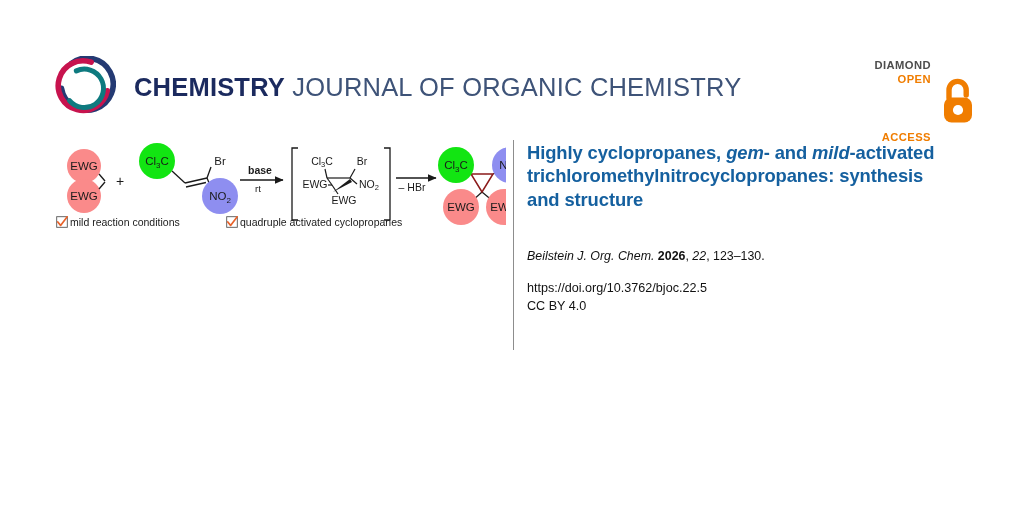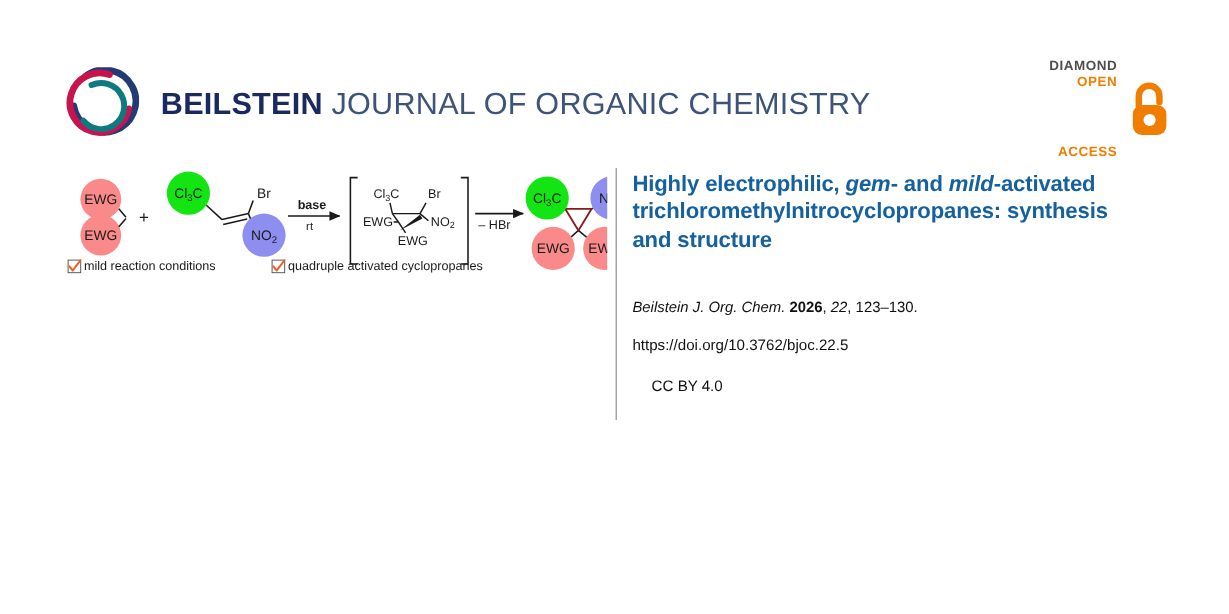--- a/index.html
+++ b/index.html
@@ -48,21 +48,21 @@
     color: #1b2a5e;
   }
   #journal-wordmark .wm-light {
     font-weight: normal;
     color: #3e5378;
   }
 
   
   #open-access-badge {
     position: absolute;
-    right: 48px; top: 48px;
+    right: 48px; top: 58px;
     display: flex;
     align-items: center;
     gap: 9px;
   }
   #oa-badge-text {
     text-align: right;
     line-height: 1.26;
     font-weight: bold;
     font-size: 11.2px;
     letter-spacing: 0.45px;
@@ -140,41 +140,41 @@
   #article-citation .cite-pages { font-style: normal; }
   #article-doi {
     font-size: 12.6px;
     color: #111111;
     margin: 16px 0 0 0;
     line-height: 1.42;
   }
   #article-license {
     font-size: 12.6px;
     color: #111111;
-    margin: 16px;
+    margin: 0;
     line-height: 1.42;
   }
 </style>
 </head>
 <body>
 
 <div id="masthead">
 
   <div id="brand-lockup">
     <svg id="journal-logo-mark" viewBox="0 0 100 100">
 
       <path d="M 28 12 A 42 42 0 1 1 12 52" fill="none" stroke="#243a73" stroke-width="9" stroke-linecap="round"></path>
 
       <path d="M 60 10 A 40 40 0 1 0 86 56" fill="none" stroke="#c7134e" stroke-width="9" stroke-linecap="round"></path>
 
       <path d="M 36 24 A 31 31 0 1 1 25 72" fill="none" stroke="#0e7a7f" stroke-width="8" stroke-linecap="round"></path>
     </svg>
 
     <div id="journal-wordmark">
-      <span class="wm-bold">BEILSTEIN</span><span> </span><span class="wm-light">JOURNAL OF ORGANIC CHEMISTRY</span>
+      <span class="wm-bold">CHEMISTRY</span><span> </span><span class="wm-light">JOURNAL OF ORGANIC CHEMISTRY</span>
     </div>
   </div>
 
   <div id="open-access-badge">
     <div id="oa-badge-text">
       <span class="oa-diamond">DIAMOND</span>
       <span class="oa-open">OPEN</span>
       <span class="oa-access">ACCESS</span>
     </div>
     <svg id="oa-lock-icon" viewBox="0 0 36 46">
@@ -284,21 +284,21 @@
       <span>quadruple activated cyclopropanes</span>
     </div>
   </div>
 
 </div>
 
 <div id="vertical-rule"></div>
 
 <div id="article-meta">
 
-  <h1 id="article-title"><span>Highly electrophilic, </span><em>gem</em><span>- and </span><em>mild</em><span>-activated trichloromethylnitrocyclopropanes: synthesis and structure</span></h1>
+  <h1 id="article-title"><span>Highly cyclopropanes, </span><em>gem</em><span>- and </span><em>mild</em><span>-activated trichloromethylnitrocyclopropanes: synthesis and structure</span></h1>
 
 
   <p id="article-citation"><span>Beilstein J. Org. Chem.</span><span> </span><span class="cite-year">2026</span><span class="cite-pages">, </span><span class="cite-vol">22</span><span class="cite-pages">, </span><span class="cite-pages">123–130.</span></p>
 
   <p id="article-doi">https://doi.org/10.3762/bjoc.22.5</p>
 
   <p id="article-license">CC BY 4.0</p>
 
 </div>
 

